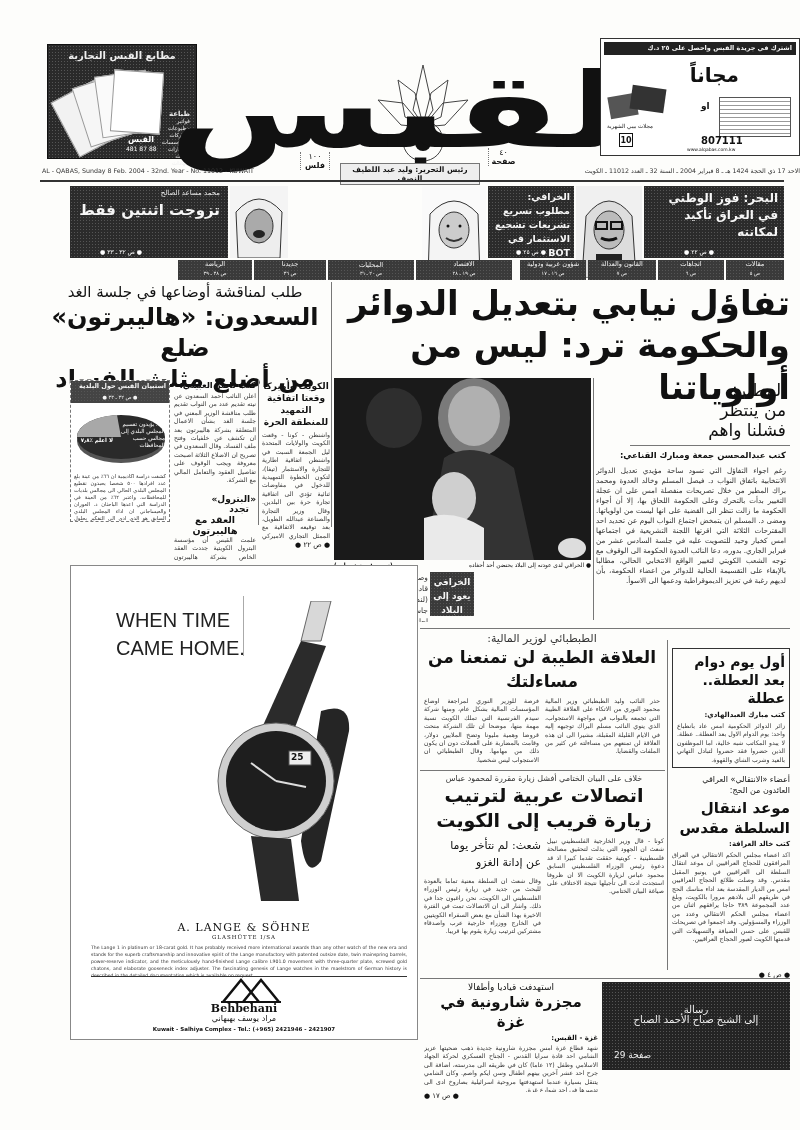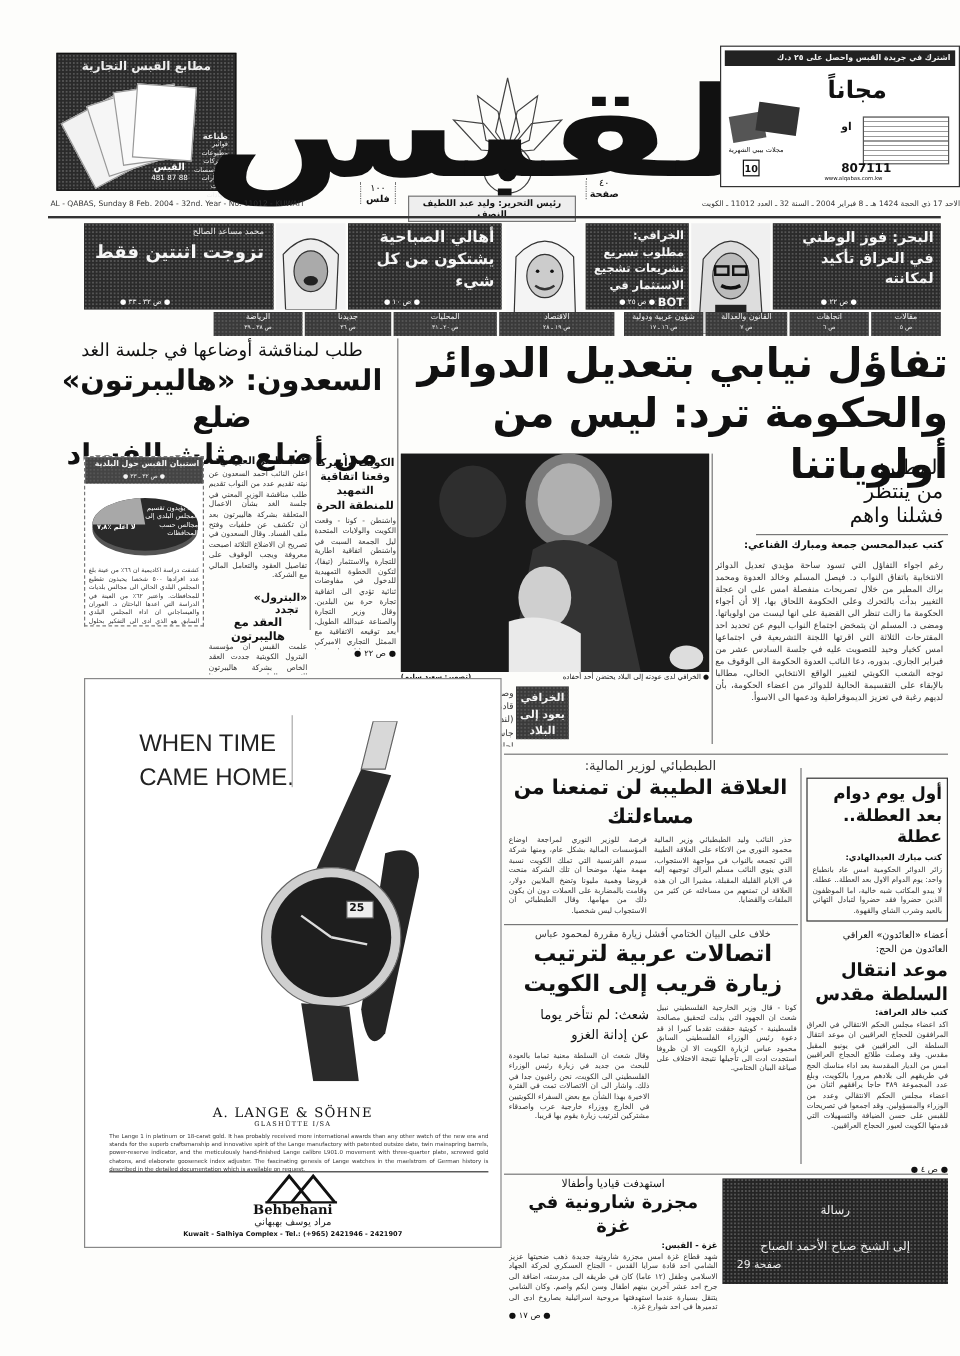--- a/index.html
+++ b/index.html
@@ -113,24 +113,20 @@
   <div class="abs" style="left:382px;top:6px;width:64px;height:92px;background:#fafafa;">
     <svg width="64" height="92" viewBox="0 0 64 92">
       <path d="M8 28 Q32 2 56 28 L58 92 L6 92 Z" fill="#f4f4f4" stroke="#333"></path>
       <ellipse cx="32" cy="44" rx="15" ry="18" fill="#ccc" stroke="#333"></ellipse>
       <path d="M24 52 Q32 58 40 52" stroke="#333" stroke-width="2" fill="none"></path>
       <circle cx="26" cy="40" r="1.5" fill="#111"></circle>
         <circle cx="38" cy="40" r="1.5" fill="#111"></circle>
     </svg>
   </div>
 
-  <div class="abs dark dotted" style="left:250px;top:6px;width:128px;height:72px;background-color:#2b2b2b;">
-    <div class="abs rtl" style="right:6px;left:6px;top:4px;font-size:13px;line-height:18px;font-weight:bold;color:#f6f6f6;">أهالي الصباحية يشتكون من كل شيء</div>
-    <div class="abs" style="left:30px;top:62px;font-size:6px;color:#fff;">● ص ١٠ ●</div>
-  </div>
 
   <div class="abs" style="left:190px;top:6px;width:58px;height:72px;background:#f4f4f4;">
     <svg width="58" height="72" viewBox="0 0 58 72">
       <path d="M6 26 Q29 0 52 26 L50 72 L8 72 Z" fill="#eee" stroke="#333"></path>
       <ellipse cx="29" cy="40" rx="14" ry="17" fill="#aaa" stroke="#333"></ellipse>
       <ellipse cx="29" cy="48" rx="6" ry="4" fill="#222"></ellipse>
     </svg>
   </div>
 
   <div class="abs dark dotted" style="left:30px;top:6px;width:158px;height:72px;background-color:#2b2b2b;">
@@ -318,35 +314,35 @@
       <div style="font-size:11px;line-height:17px;">
         <div>شعث: لم نتأخر يوما</div>
         <div style="letter-spacing:3px;">عن إدانة الغزو</div>
       </div>
       <div class="body-text" style="margin-top:6px;height:110px;overflow:hidden;">وقال شعث ان السلطة معنية تماما بالعودة للبحث من جديد في زيارة رئيس الوزراء الفلسطيني الى الكويت، نحن راغبون جدا في ذلك. واشار الى ان الاتصالات تمت في الفترة الاخيرة بهذا الشأن مع بعض السفراء الكويتيين في الخارج ووزراء خارجية عرب واصدقاء مشتركين لترتيب زيارة يقوم بها قريبا.</div>
     </div>
   </div>
 </div>
 
 <div class="abs rtl" style="left:672px;top:774px;width:118px;">
-  <div style="font-size:8px;line-height:11px;">أعضاء «العائدون» العراقي</div>
+  <div style="font-size:8px;line-height:11px;">أعضاء «الانتقالي» العراقي</div>
   <div style="font-size:8px;line-height:11px;letter-spacing:2px;">العائدون من الحج:</div>
   <div class="headline-xl" style="font-size:15px;line-height:20px;margin-top:2px;">موعد انتقال السلطة مقدس</div>
   <div class="byline" style="margin-top:2px;font-size:7px;">كتب خالد العرافة:</div>
   <div class="body-text" style="margin-top:3px;height:120px;overflow:hidden;">اكد اعضاء مجلس الحكم الانتقالي في العراق المرافقون للحجاج العراقيين ان موعد انتقال السلطة الى العراقيين في يونيو المقبل مقدس. وقد وصلت طلائع الحجاج العراقيين امس من الديار المقدسة بعد اداء مناسك الحج في طريقهم الى بلادهم مرورا بالكويت، وبلغ عدد المجموعة ٣٨٩ حاجا يرافقهم اثنان من اعضاء مجلس الحكم الانتقالي وعدد من الوزراء والمسؤولين. وقد اجمعوا في تصريحات للقبس على حسن الضيافة والتسهيلات التي قدمتها الكويت لعبور الحجاج العراقيين.</div>
   <div class="pageref">● ص ٤ ●</div>
 </div>
 <div class="vrule" style="left:667px;top:640px;height:330px;"></div>
 
 <div class="hrule" style="left:420px;top:978px;width:370px;"></div>
 <div class="abs rtl" style="left:424px;top:982px;width:174px;">
   <div style="font-size:9px;text-align:center;">استهدفت قياديا وأطفالا</div>
   <div class="headline-xl" style="font-size:15px;line-height:20px;text-align:center;">مجزرة شارونية في غزة</div>
   <div class="byline" style="font-size:7px;margin-top:2px;">غزة - القبس:</div>
   <div class="body-text" style="margin-top:2px;height:48px;overflow:hidden;">شهد قطاع غزة امس مجزرة شارونية جديدة ذهب ضحيتها عزيز الشامي احد قادة سرايا القدس - الجناح العسكري لحركة الجهاد الاسلامي وطفل (١٢ عاما) كان في طريقه الى مدرسته، اضافة الى جرح احد عشر آخرين بينهم اطفال وسن ايكم واصم. وكان الشامي يتنقل بسيارة عندما استهدفتها مروحية اسرائيلية بصاروخ ادى الى تدميرها في احد شوارع غزة.</div>
   <div class="pageref" style="text-align:left;">● ص ١٧ ●</div>
 </div>
 
 <div class="abs dark dotted" style="left:602px;top:982px;width:188px;height:88px;background-color:#242424;">
   <div class="abs rtl" style="left:0;right:0;top:22px;text-align:center;font-size:10px;color:#eee;letter-spacing:3px;">رسالة</div>
-  <div class="abs rtl" style="left:0;right:0;top:52px;text-align:center;font-size:10px;color:#eee;">إلى الشيخ صباح الأحمد الصباح</div>
+  <div class="abs rtl" style="left:0;right:0;top:32px;text-align:center;font-size:10px;color:#eee;">إلى الشيخ صباح الأحمد الصباح</div>
   <div class="abs rtl" style="left:12px;top:68px;font-size:9px;color:#eee;">صفحة 29</div>
 </div>
 
 </body></html>

